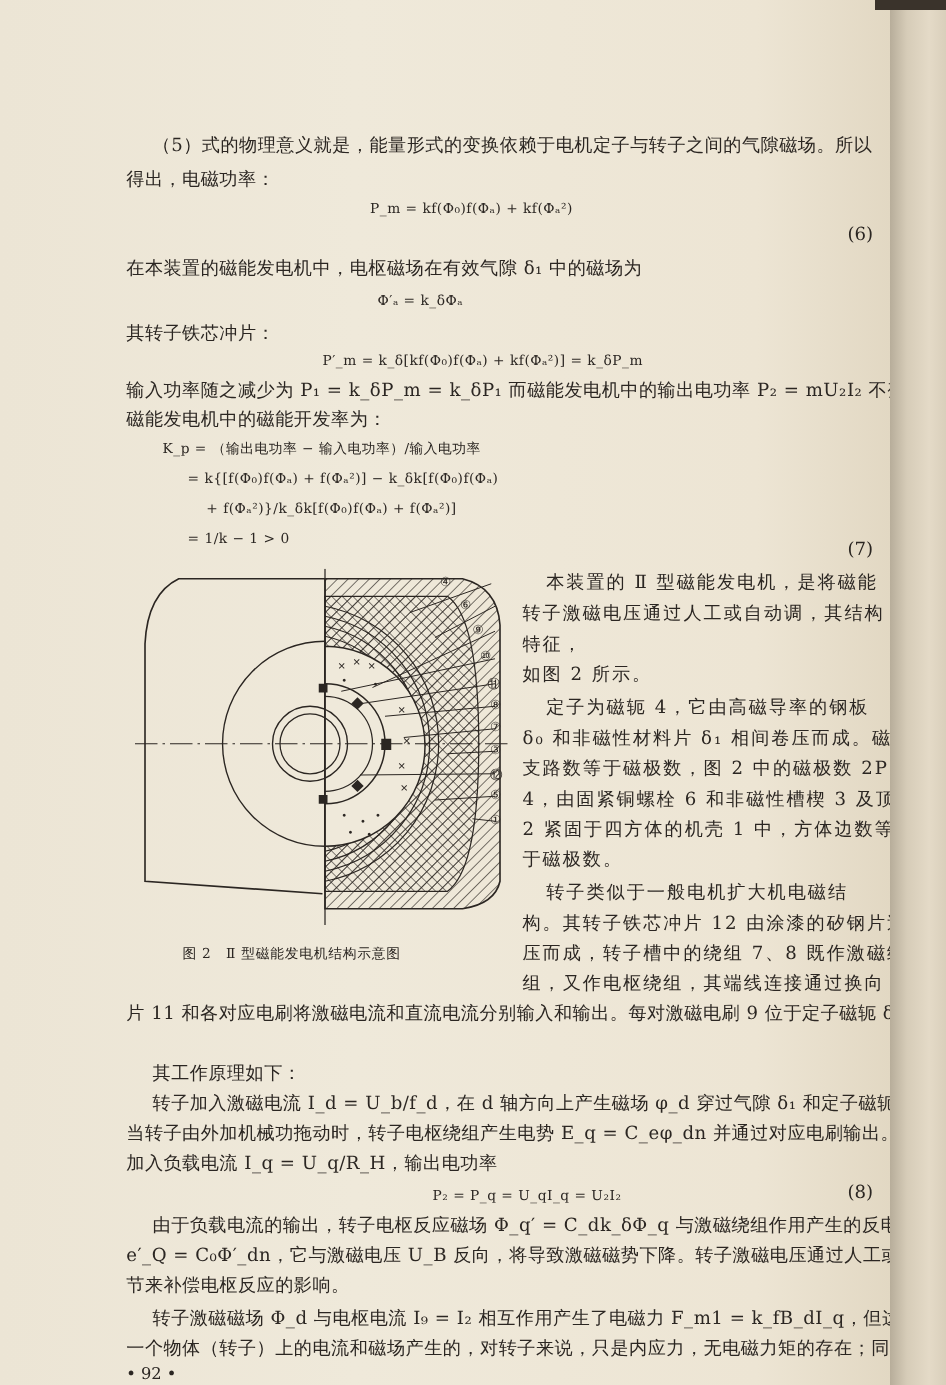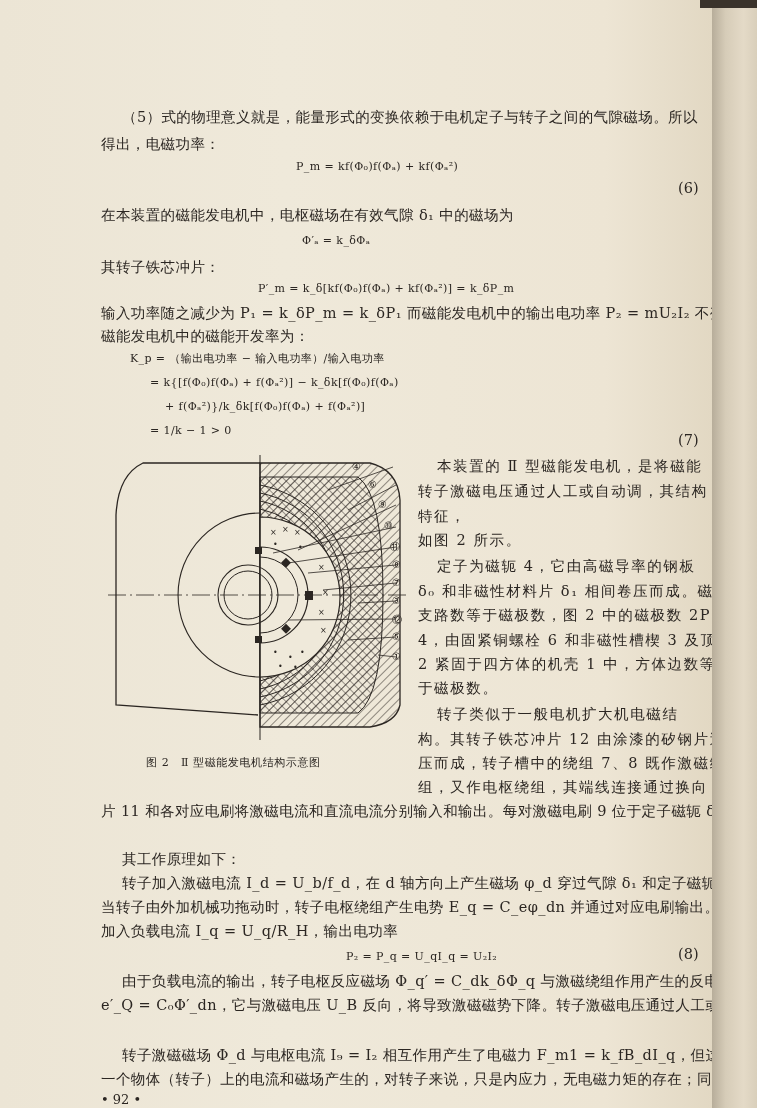--- a/index.html
+++ b/index.html
@@ -164,20 +164,21 @@
 
   <div class="line" style="left:101px;top:800px;">片 11 和各对应电刷将激磁电流和直流电流分别输入和输出。每对激磁电刷 9 位于定子磁轭 δ₂</div>
   <div class="line" style="left:122px;top:848px;">其工作原理如下：</div>
   <div class="line" style="left:122px;top:872px;">转子加入激磁电流 I_d = U_b/f_d，在 d 轴方向上产生磁场 φ_d 穿过气隙 δ₁ 和定子磁轭而闭合。</div>
   <div class="line" style="left:101px;top:896px;">当转子由外加机械功拖动时，转子电枢绕组产生电势 E_q = C_eφ_dn 并通过对应电刷输出。输出端</div>
   <div class="line" style="left:101px;top:920px;">加入负载电流 I_q = U_q/R_H，输出电功率</div>
   <div class="line eq" style="left:316px;top:946px;margin-left:30px;">P₂ = P_q = U_qI_q = U₂I₂</div>
   <div class="eqno" style="left:678px;top:946px;">(8)</div>
   <div class="line" style="left:122px;top:970px;">由于负载电流的输出，转子电枢反应磁场 Φ_q′ = C_dk_δΦ_q 与激磁绕组作用产生的反电势</div>
   <div class="line" style="left:101px;top:994px;">e′_Q = C₀Φ′_dn，它与激磁电压 U_B 反向，将导致激磁磁势下降。转子激磁电压通过人工或自动调</div>
+  <div class="line" style="left:101px;top:1018px;">节来补偿电枢反应的影响。</div>
   <div class="line" style="left:122px;top:1044px;">转子激磁磁场 Φ_d 与电枢电流 I₉ = I₂ 相互作用产生了电磁力 F_m1 = k_fB_dI_q，但这个力是由同</div>
   <div class="line" style="left:101px;top:1068px;">一个物体（转子）上的电流和磁场产生的，对转子来说，只是内应力，无电磁力矩的存在；同</div>
 
   <div class="page-num" style="left:101px;top:1092px;">• 92 •</div>
 </div>
 
 <div class="spine"></div>
 <div class="spine-top"></div>
 
 </body></html>

